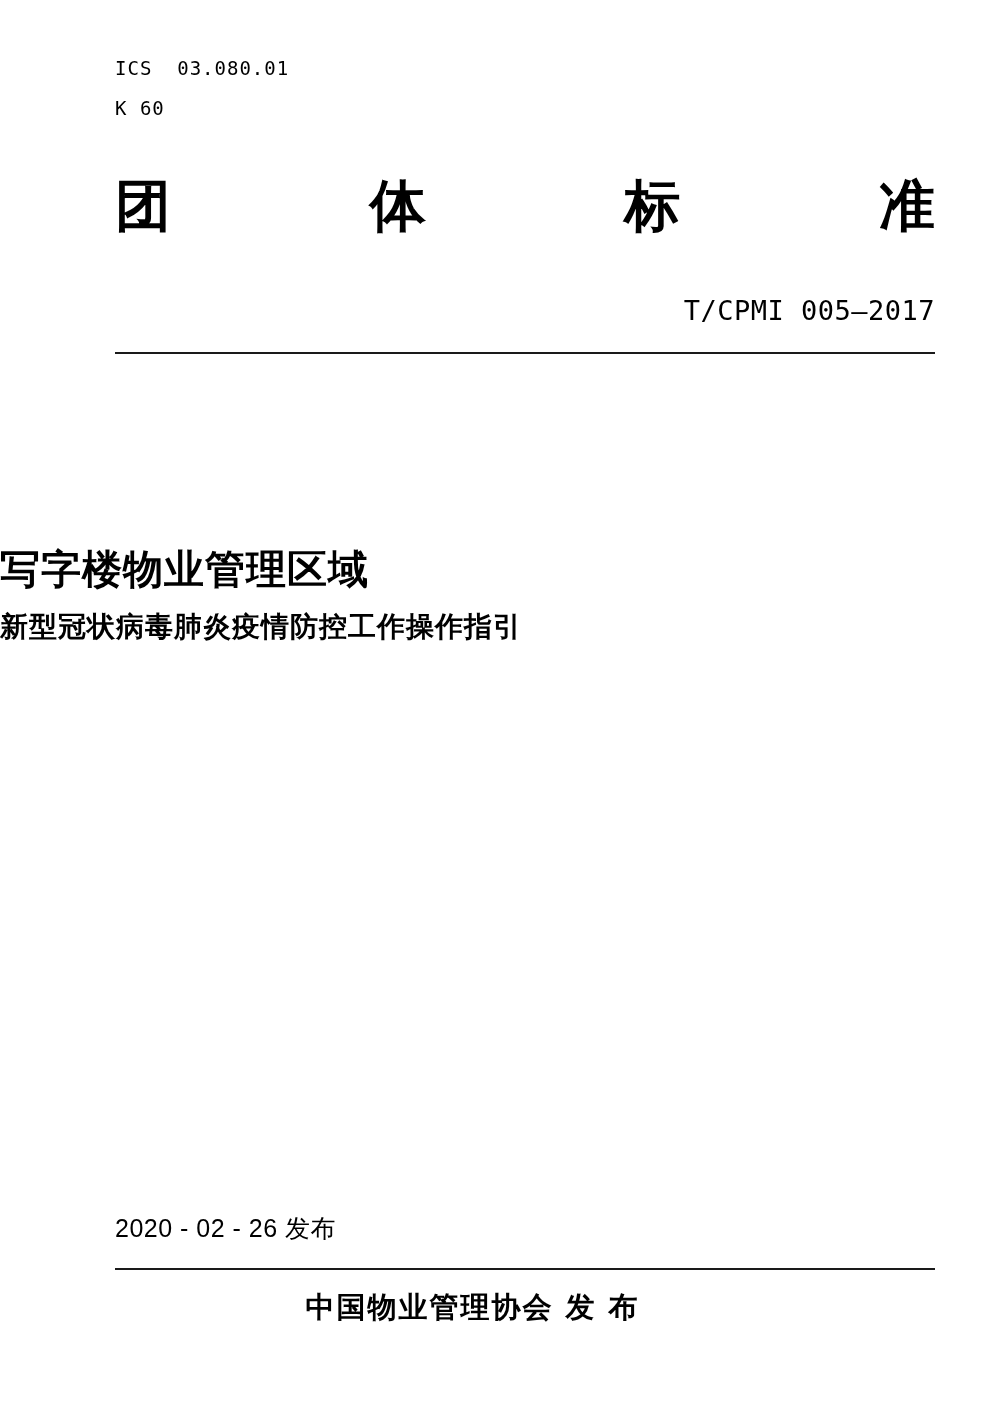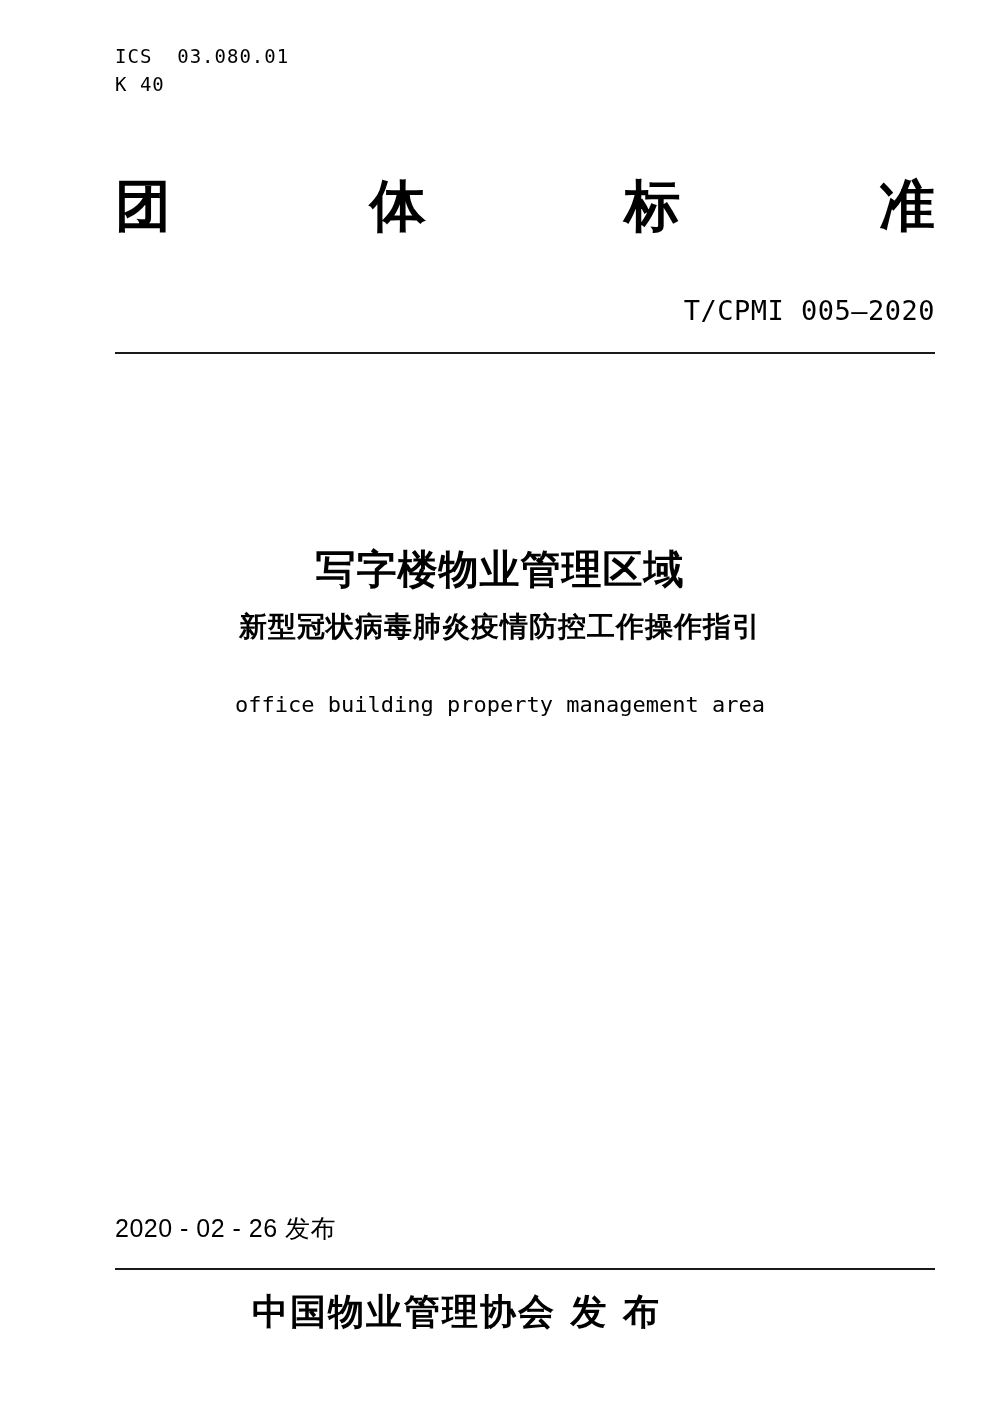--- a/index.html
+++ b/index.html
@@ -25,21 +25,21 @@
   
   .ics-block {
     position: absolute;
     left: 115px;
     top: 42px;
     font-family: "DejaVu Sans Mono", monospace;
     font-size: 19px;
     letter-spacing: 1px;
     line-height: 28px;
   }
-  .ics-line { white-space: pre; }
+  .ics-line { white-space: pre; margin-top: 12px; }
 
   
   .std-type {
     position: absolute;
     left: 115px;
     top: 178px;
     width: 820px;
     display: flex;
     justify-content: space-between;
     font-size: 56px;
@@ -68,21 +68,21 @@
     height: 2px;
     background: #1a1a1a;
   }
 
   
   .main-title {
     position: absolute;
     left: 0;
     top: 540px;
     width: 1000px;
-    text-align: center;
+    text-align: left;
     font-family: "DejaVu Sans", sans-serif;
     font-weight: bold;
     font-size: 40px;
     line-height: 58px;
     letter-spacing: 1px;
   }
   .main-title .line2 { font-size: 28px; }
 
   
   .sub-title {
@@ -117,58 +117,57 @@
     left: 115px;
     top: 1268px;
     width: 820px;
     height: 2px;
     background: #1a1a1a;
   }
 
   
   .publisher {
     position: absolute;
-    left: 0;
+    left: 16px;
     top: 1288px;
     width: 913px;
     text-align: center;
     font-family: "DejaVu Sans", sans-serif;
     font-weight: bold;
-    font-size: 36px;
+    font-size: 29px;
     letter-spacing: 2px;
   }
 </style>
 </head>
 <body>
 
 <div class="page">
 
   <div class="ics-block">
     <div class="ics-line">ICS  03.080.01</div>
-    <div class="ics-line">K 40</div>
+    <div class="ics-line">K 60</div>
   </div>
 
   <div class="std-type">
     <span>团</span>
     <span>体</span>
     <span>标</span>
     <span>准</span>
   </div>
 
-  <div class="std-number">T/CPMI 005—2020</div>
+  <div class="std-number">T/CPMI 005—2017</div>
 
   <div class="rule"></div>
 
   <div class="main-title">
     <div class="line1">写字楼物业管理区域</div>
     <div class="line2">新型冠状病毒肺炎疫情防控工作操作指引</div>
   </div>
 
   <div class="sub-title">
-    <div>office building property management area</div>
   </div>
 
   <div class="dates">
     <div class="date-item">2020 - 02 - 26 发布</div>
   </div>
 
   <div class="rule-bottom"></div>
 
   <div class="publisher">中国物业管理协会  发 布</div>
 

